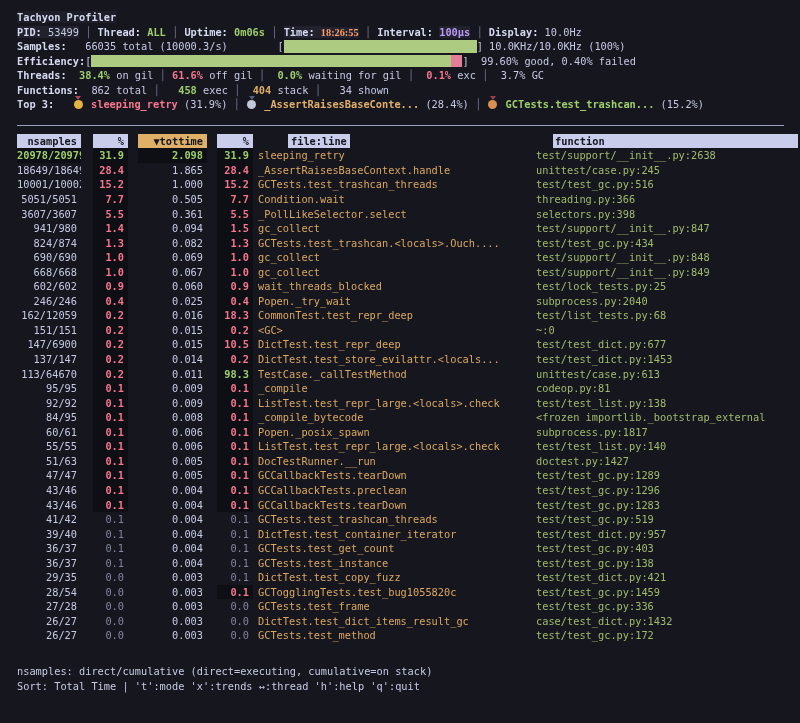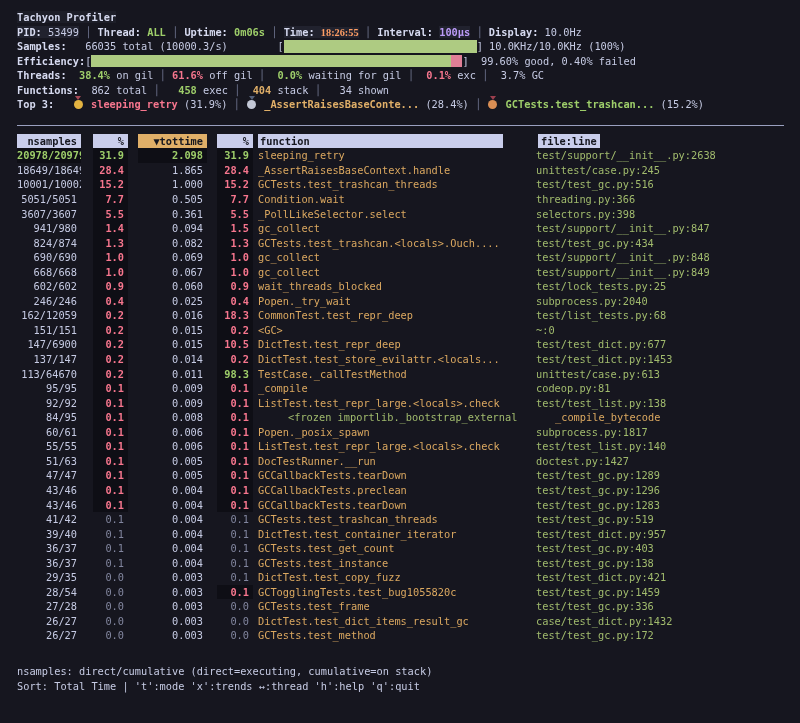--- a/index.html
+++ b/index.html
@@ -74,22 +74,22 @@
 
   <div class="ln"><span><span class="sg c-lbl">Top 3:   </span><span class="sg c-medal c-medal-gold"></span><span class="sg"> </span><span class="sg c-red">sleeping_retry</span><span class="sg c-val"> (31.9%) </span><span class="sg c-sep">│</span><span class="sg"> </span><span class="sg c-medal c-medal-silver"></span><span class="sg"> </span><span class="sg c-amb">_AssertRaisesBaseConte...</span><span class="sg c-val"> (28.4%) </span><span class="sg c-sep">│</span><span class="sg"> </span><span class="sg c-medal c-medal-bronze"></span><span class="sg"> </span><span class="sg c-grn">GCTests.test_trashcan...</span><span class="sg c-val"> (15.2%)</span></span></div>
 
   <hr class="rule">
 
   <div class="row">
     <span class="cell c-ns num th">nsamples</span>
     <span class="cell c-p1 num th">%</span>
     <span class="cell c-tt num th th-tot">▼tottime</span>
     <span class="cell c-p2 num th">%</span>
+    <span class="cell c-fl"><span class="th-fit">file:line</span></span>
     <span class="cell c-fn th" style="padding-left:2px">function</span>
-    <span class="cell c-fl"><span class="th-fit">file:line</span></span>
   </div>
 
   <div>
       <div class="row hl">
         <span class="cell c-ns num">20978/20979</span>
         <span class="cell c-p1 num v-grn">31.9</span>
         <span class="cell c-tt num">2.098</span>
         <span class="cell c-p2 num v-grn">31.9</span>
         <span class="cell c-fn">sleeping_retry</span>
         <span class="cell c-fl">test/support/__init__.py:2638</span>
@@ -228,22 +228,22 @@
         <span class="cell c-tt num">0.009</span>
         <span class="cell c-p2 num v-red">0.1</span>
         <span class="cell c-fn">ListTest.test_repr_large.&lt;locals&gt;.check</span>
         <span class="cell c-fl">test/test_list.py:138</span>
       </div>
       <div class="row">
         <span class="cell c-ns num">84/95</span>
         <span class="cell c-p1 num v-red">0.1</span>
         <span class="cell c-tt num">0.008</span>
         <span class="cell c-p2 num v-red">0.1</span>
+        <span class="cell c-fn">_compile_bytecode</span>
         <span class="cell c-fl">&lt;frozen importlib._bootstrap_external</span>
-        <span class="cell c-fn">_compile_bytecode</span>
       </div>
       <div class="row">
         <span class="cell c-ns num">60/61</span>
         <span class="cell c-p1 num v-red">0.1</span>
         <span class="cell c-tt num">0.006</span>
         <span class="cell c-p2 num v-red">0.1</span>
         <span class="cell c-fn">Popen._posix_spawn</span>
         <span class="cell c-fl">subprocess.py:1817</span>
       </div>
       <div class="row">

